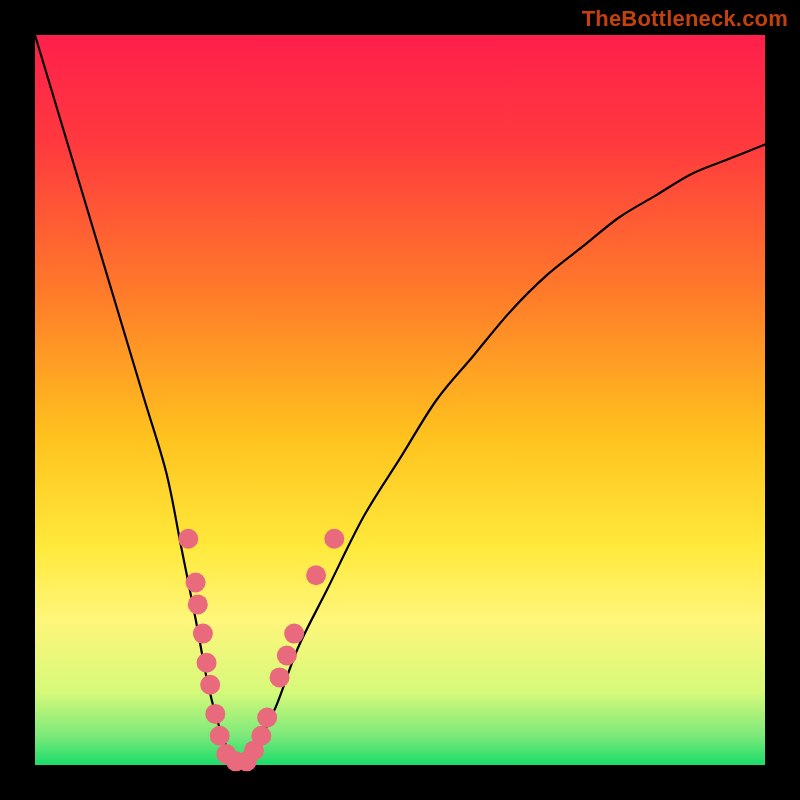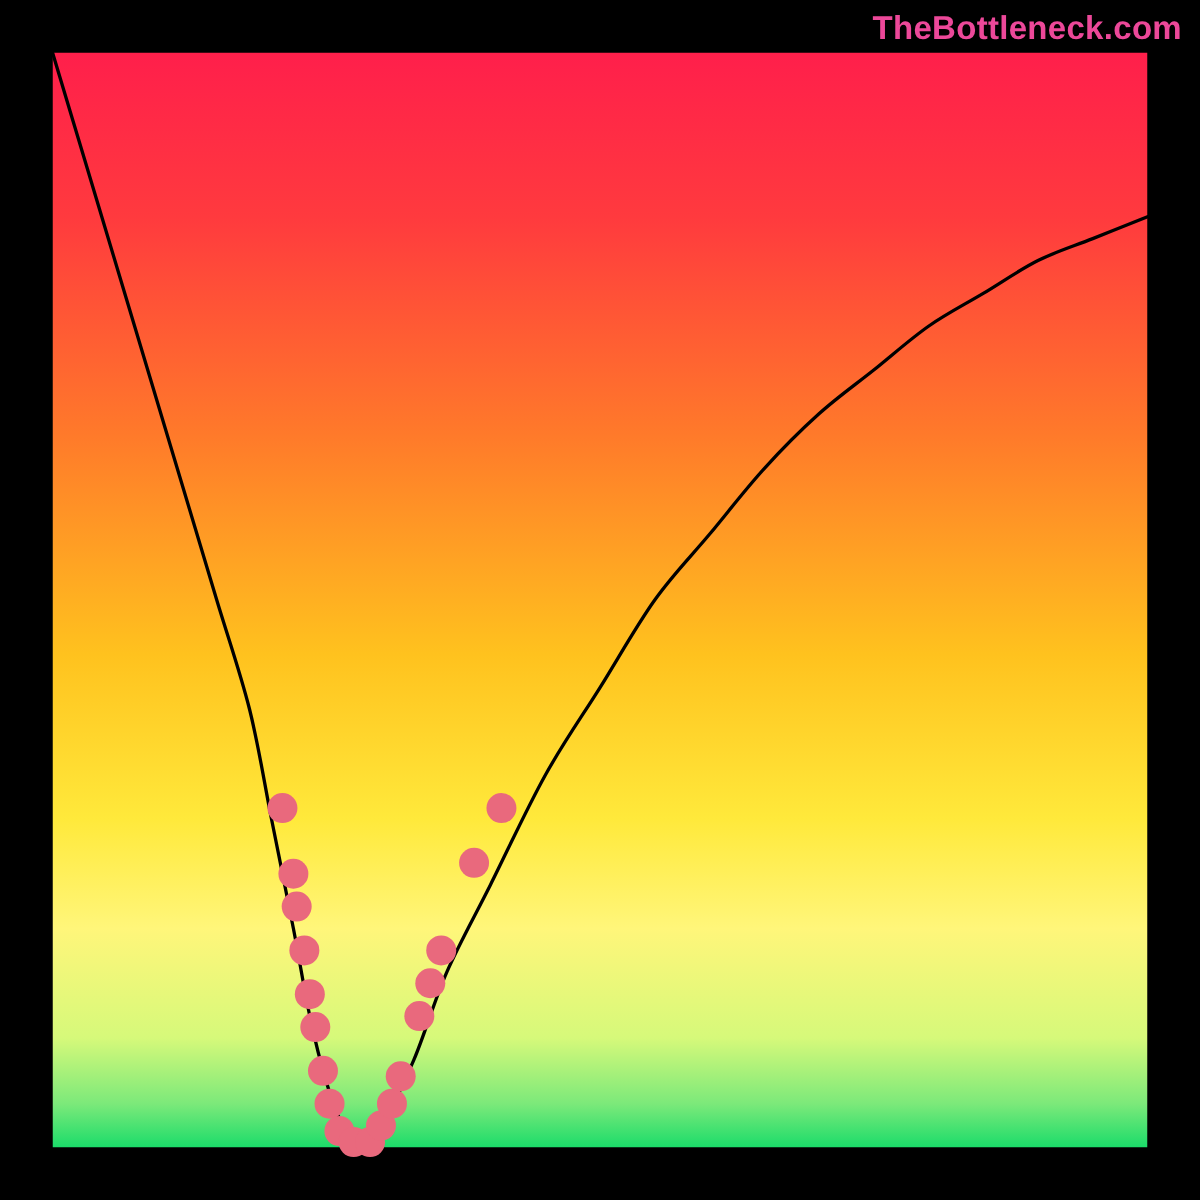--- a/index.html
+++ b/index.html
@@ -13,21 +13,21 @@
   .frame {
     position: relative;
     width: 800px;
     height: 800px;
     background: #000;
   }
   .watermark {
     position: absolute;
     top: 6px;
     right: 12px;
-    color: #ec4899;
+    color: #c2410c;
     font-family: Arial, Helvetica, sans-serif;
     font-size: 22px;
     font-weight: 600;
     letter-spacing: 0.2px;
     z-index: 10;
     user-select: none;
   }
   .plot-area {
     position: absolute;
     left: 35px;

